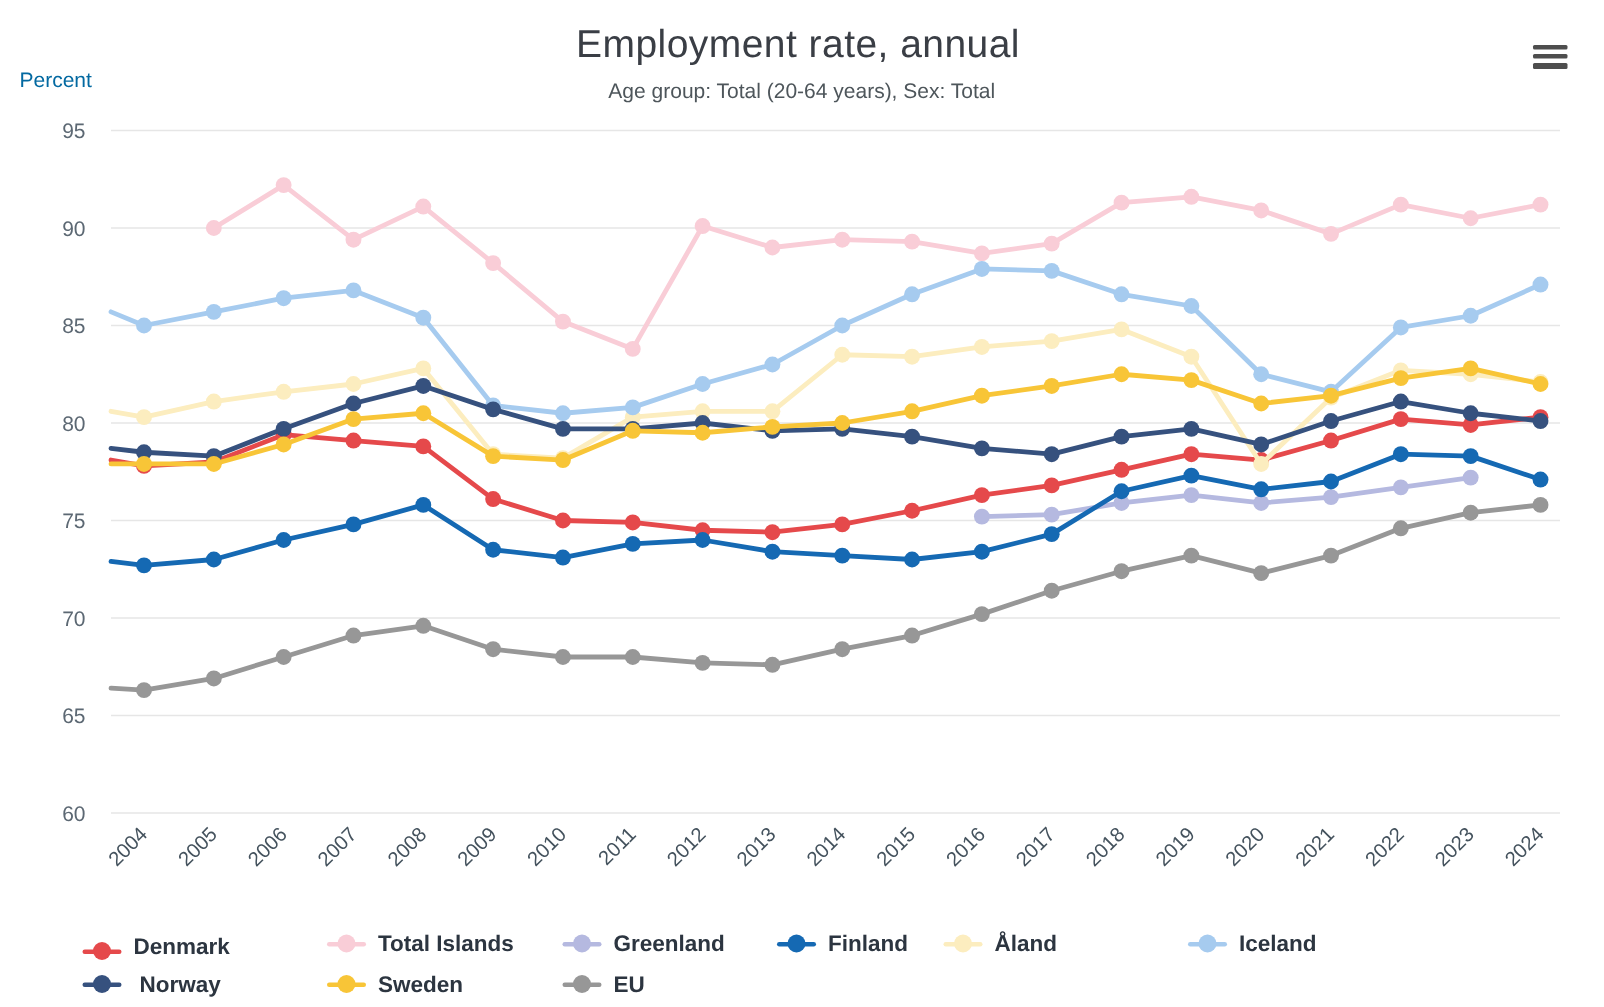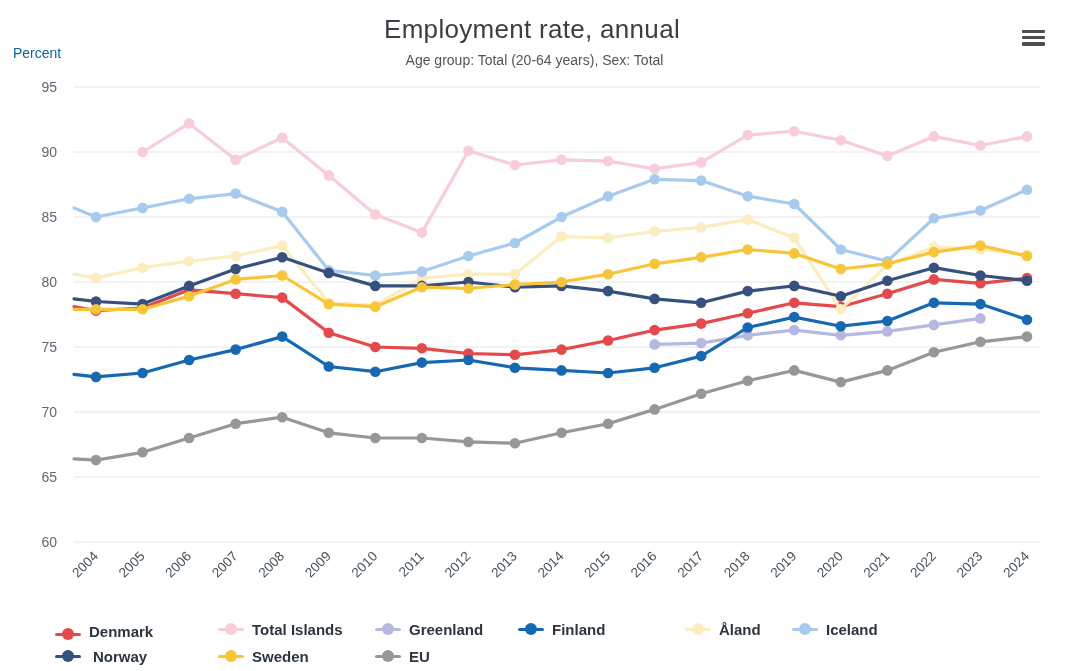--- a/index.html
+++ b/index.html
@@ -305,21 +305,21 @@
         </span>
         <span class="llabel">Greenland</span>
       </div>
       <div class="legend-item" style="left: 518px; top: 0px;">
         <span class="lmark">
           <span class="lline" style="background: rgb(21, 105, 179);"></span>
           <span class="ldot" style="background: rgb(21, 105, 179);"></span>
         </span>
         <span class="llabel">Finland</span>
       </div>
-      <div class="legend-item" style="left: 685px; top: 0px; text-align: right;">
+      <div class="legend-item" style="left: 629px; top: 0px; text-align: right;">
         <span class="lmark">
           <span class="lline" style="background: rgb(252, 237, 191);"></span>
           <span class="ldot" style="background: rgb(252, 237, 191);"></span>
         </span>
         <span class="llabel">Åland</span>
       </div>
       <div class="legend-item" style="left: 792px; top: 0px;">
         <span class="lmark">
           <span class="lline" style="background: rgb(166, 203, 239);"></span>
           <span class="ldot" style="background: rgb(166, 203, 239);"></span>

